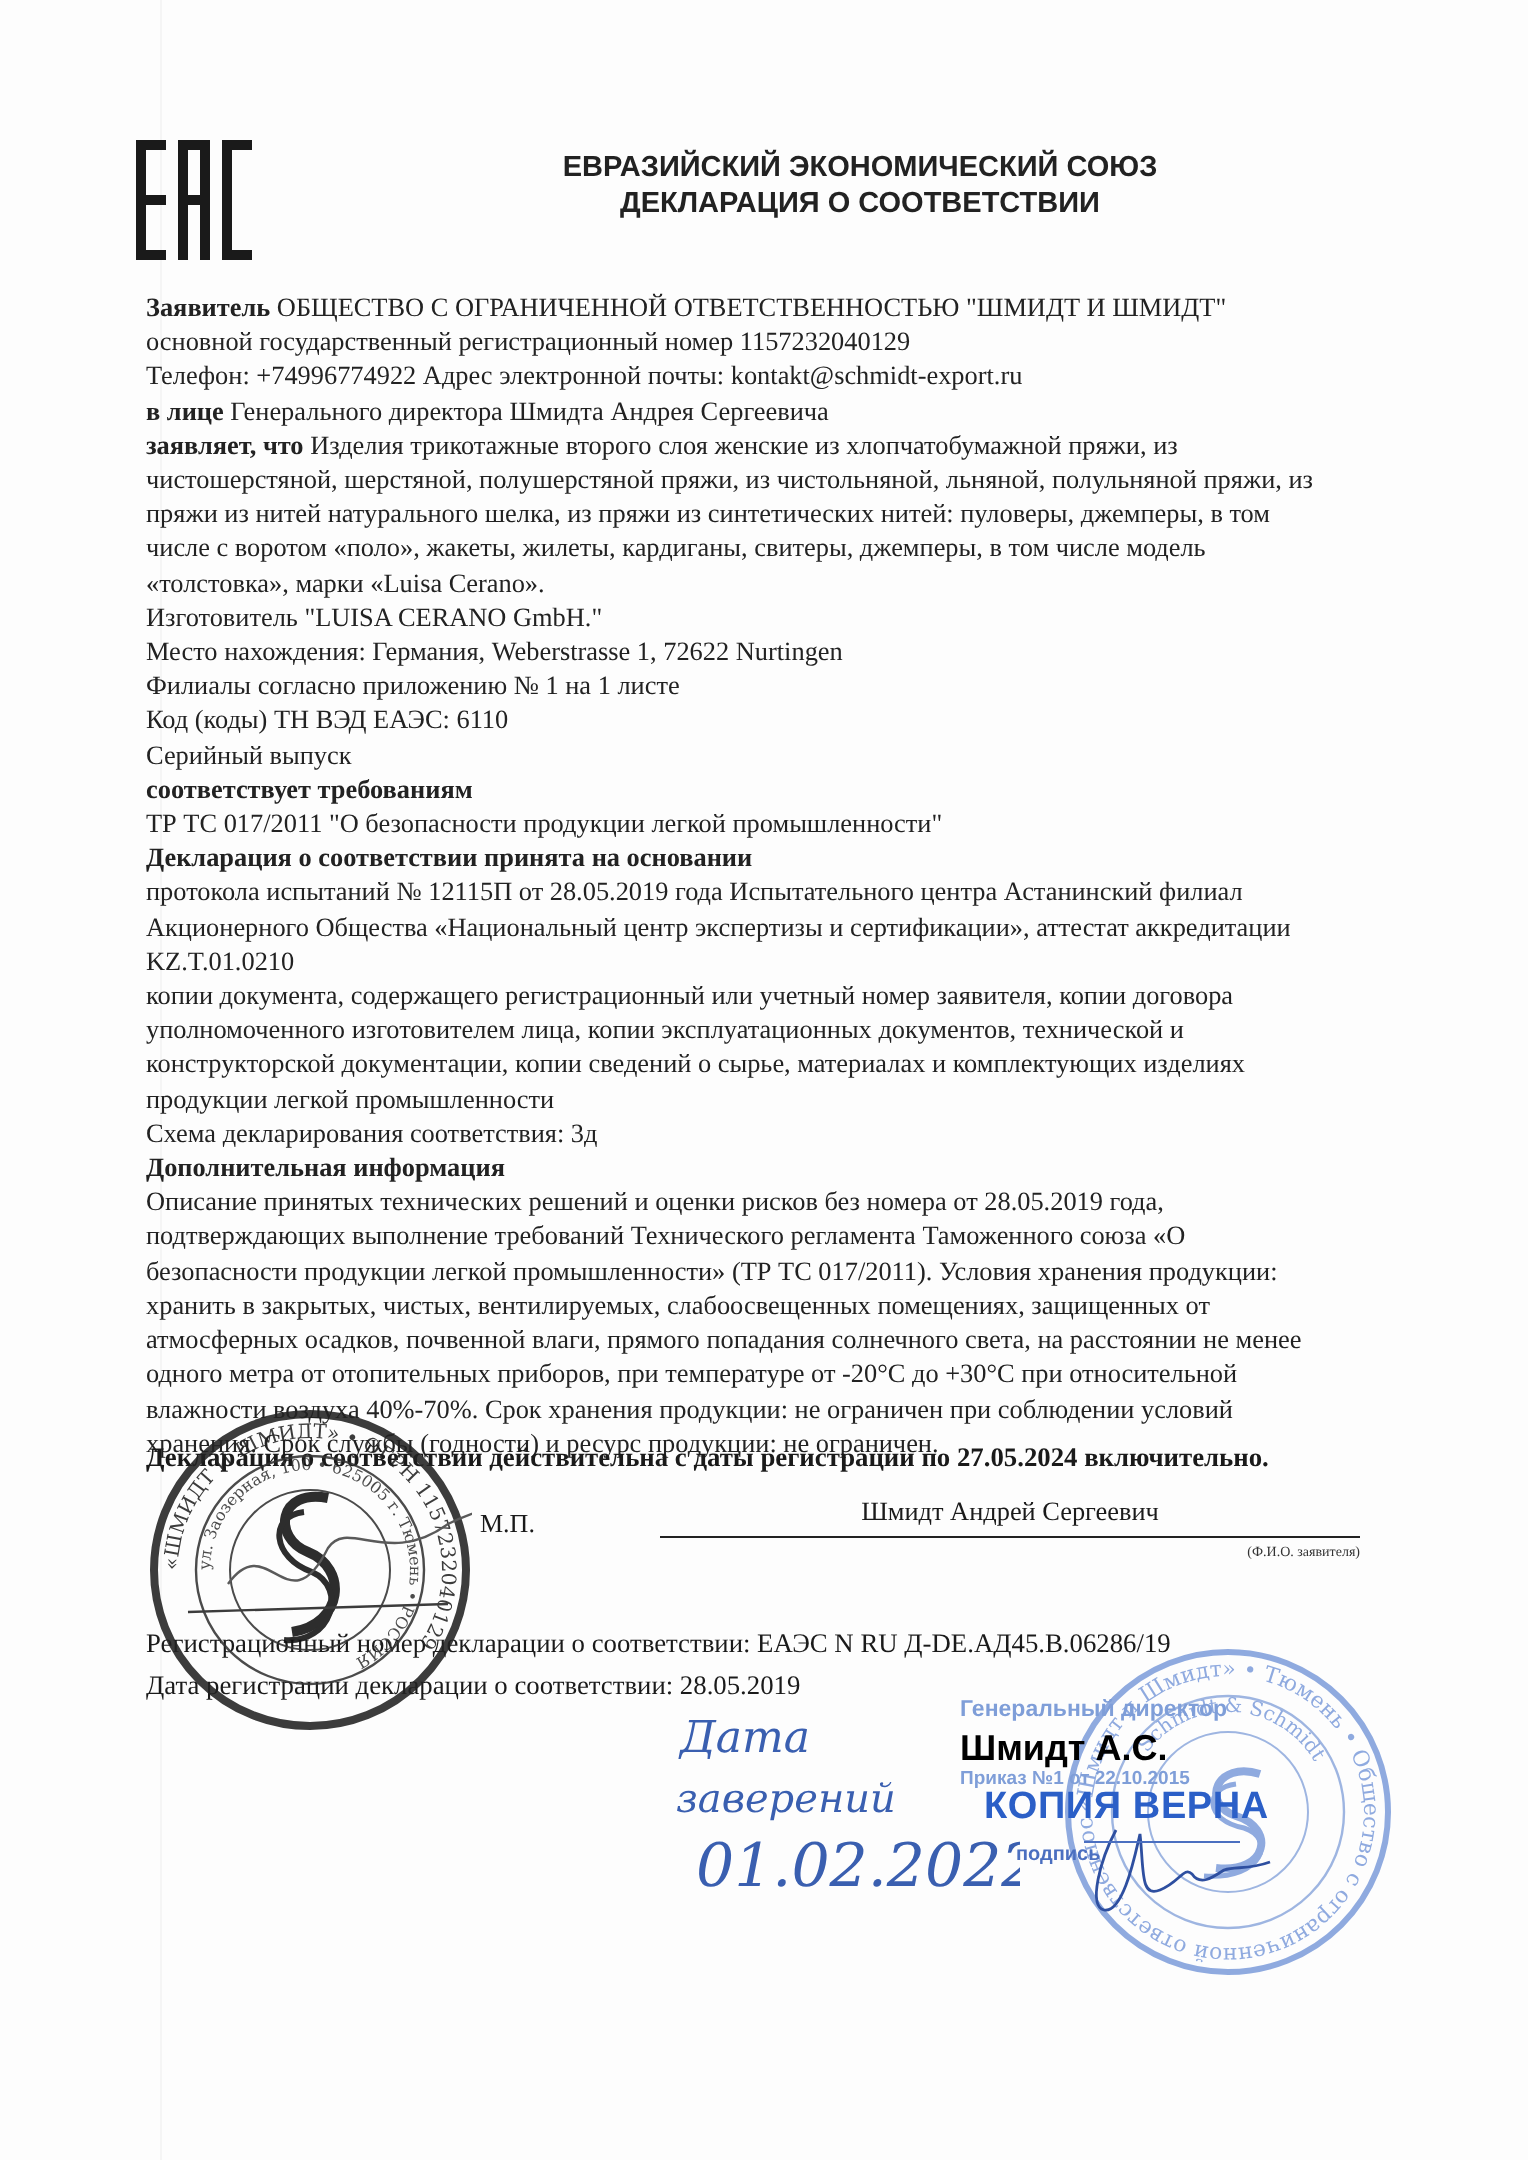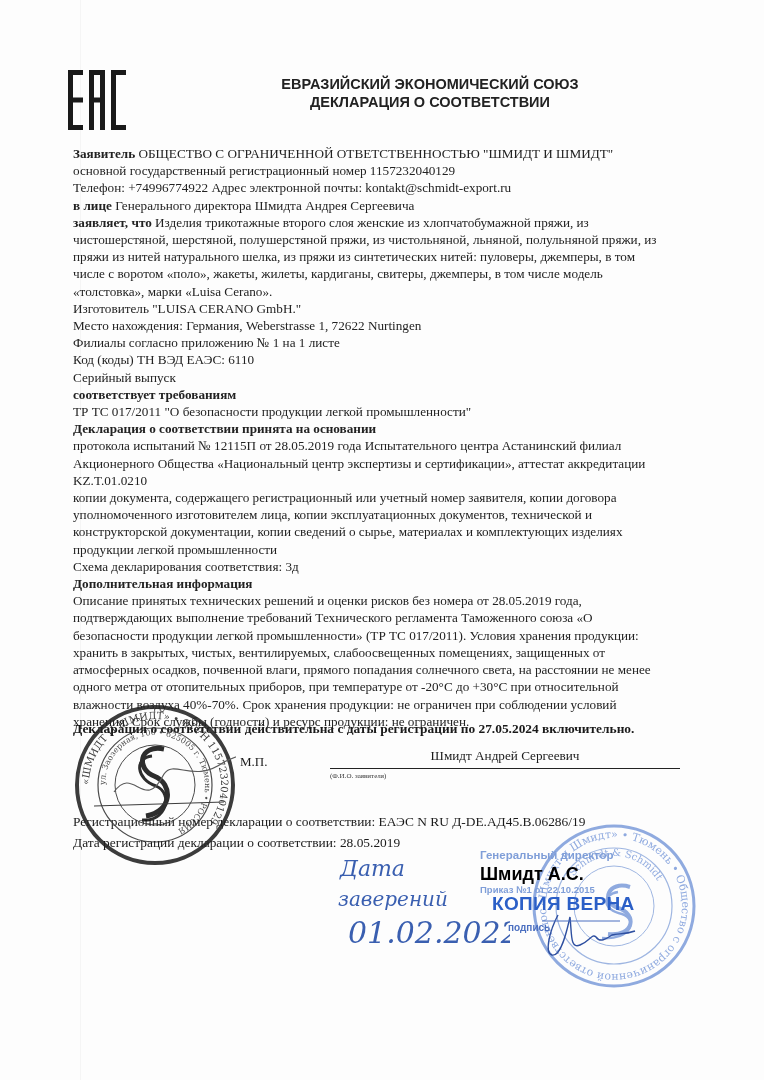--- a/index.html
+++ b/index.html
@@ -30,21 +30,21 @@
   .mp {
     position: absolute; left: 240px; top: 754px; font-size: 13px;
   }
   .signer {
     position: absolute; left: 330px; top: 748px; width: 350px; text-align: center; font-size: 13.2px;
   }
   .sign-line {
     position: absolute; left: 330px; top: 768px; width: 350px; height: 0; border-top: 1.4px solid #222;
   }
   .signer-caption {
-    position: absolute; left: 330px; top: 772px; width: 350px; text-align: left; font-size: 7px; color: #333;
+    position: absolute; left: 330px; top: 772px; width: 350px; text-align: right; font-size: 7px; color: #333;
   }
   .reg {
     position: absolute; left: 73px; top: 811px; width: 640px;
     font-weight: normal; font-size: 13.4px; line-height: 21px;
   }
   .stamp-black { position: absolute; left: 74px; top: 704px; width: 162px; height: 162px; opacity: 0.88; }
   .handwriting { position: absolute; left: 330px; top: 848px; width: 180px; height: 110px; text-decoration: underline; }
   .blue-text {
     position: absolute; font-family: "Liberation Sans", "DejaVu Sans", sans-serif; font-weight: bold;
     color: #7f9ed8;

